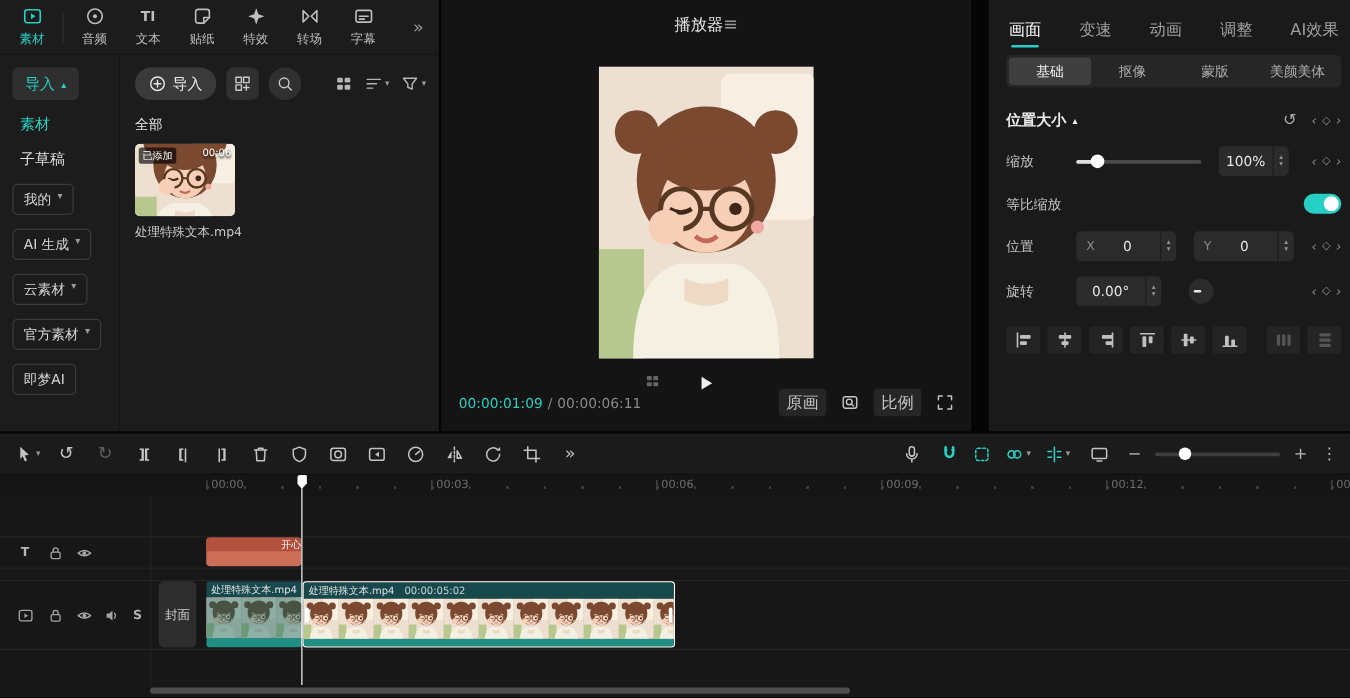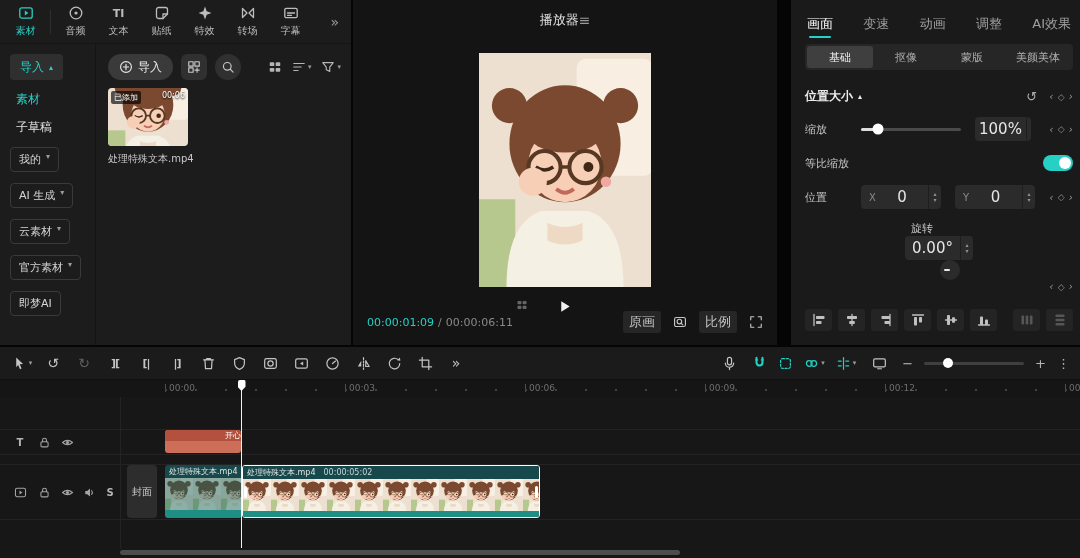--- a/index.html
+++ b/index.html
@@ -75,21 +75,21 @@
   .sect-title{font-size:12px;color:#ececec;display:flex;gap:5px;align-items:center;font-weight:bold;justify-content:center;}
   .reset{color:#aaa;font-size:13px;margin-left:auto;margin-right:12px;}
   .kf{display:flex;align-items:center;gap:4px;color:#8f8f8f;font-size:11px;}
   .kf .d{font-size:9px;}
   .lab{width:56px;font-size:11px;color:#c4c4c4;flex:none;}
   .slider{width:100px;height:3px;background:#4a4a4a;border-radius:2px;position:relative;margin-right:14px;}
   .slider .fill{position:absolute;left:0;top:0;bottom:0;width:17px;background:#dedede;border-radius:2px;}
   .slider .knob{position:absolute;left:17px;top:50%;transform:translate(-50%,-50%);width:11px;height:11px;border-radius:50%;background:#fff;}
   .vbox{background:#2b2b2b;border-radius:4px;height:24px;display:flex;align-items:center;overflow:hidden;}
   .vbox .pre{font-size:10px;color:#8a8a8a;margin-left:8px;}
-  .vbox .val{flex:1;text-align:center;font-size:15px;color:#e6e6e6;padding:0 4px;white-space:nowrap;}
+  .vbox .val{flex:1;text-align:center;font-size:11px;color:#e6e6e6;padding:0 4px;white-space:nowrap;}
   .stepper{width:13px;height:100%;border-left:1px solid #1e1e1e;display:flex;flex-direction:column;align-items:center;justify-content:center;color:#909090;flex:none;}
   .stepper i{font-size:6px;line-height:6px;font-style:normal;}
   .w56{width:56px;} .w80{width:80px;} .w68{width:68px;}
   .mlauto{margin-left:auto;}
   .toggle{width:30px;height:16px;border-radius:8px;background:var(--accent);position:relative;}
   .toggle::after{content:"";position:absolute;right:2px;top:2px;width:12px;height:12px;border-radius:50%;background:#fff;}
   .knob-rot{width:20px;height:20px;border-radius:50%;background:#2b2b2b;margin-left:22px;position:relative;flex:none;}
   .knob-rot::after{content:"";position:absolute;left:4px;top:9px;width:6px;height:2px;background:#e8e8e8;border-radius:1px;}
   .align-row{display:flex;gap:6px;margin-top:16px;}
   .abtn{width:27px;height:22px;border-radius:3px;display:flex;align-items:center;justify-content:center;color:#c0c0c0;background:#242424;}
@@ -403,20 +403,21 @@
               <span class="caret-sm">▾</span>
             </span>
             <span class="tool-ic">
               <svg class="ic">
                   <use href="#s-funnel"></use>
                 </svg>
               <span class="caret-sm">▾</span>
             </span>
           </div>
         </div>
+        <div class="msection">全部</div>
         <div class="mcard">
           <div class="mthumb">
             <svg viewBox="0 0 60 80" preserveAspectRatio="xMidYMid slice">
                 <use href="#s-girl"></use>
               </svg>
             <span class="badge">已添加</span>
             <span class="dur">00:06</span>
           </div>
           <div class="mname">处理特殊文本.mp4</div>
         </div>
@@ -532,21 +533,21 @@
             <i>▴</i>
             <i>▾</i>
           </span>
       </span>
       <span class="kf mlauto">
         <i>‹</i>
         <i class="d">◇</i>
         <i>›</i>
       </span>
     </div>
-    <div class="prow" style="margin-top:12px;flex-direction:column;">
+    <div class="prow" style="margin-top:12px;">
       <span class="lab">旋转</span>
       <span class="vbox w68">
         <span class="val">0.00°</span>
         <span class="stepper">
             <i>▴</i>
             <i>▾</i>
           </span>
       </span>
       <span class="knob-rot"></span>
       <span class="kf mlauto">

